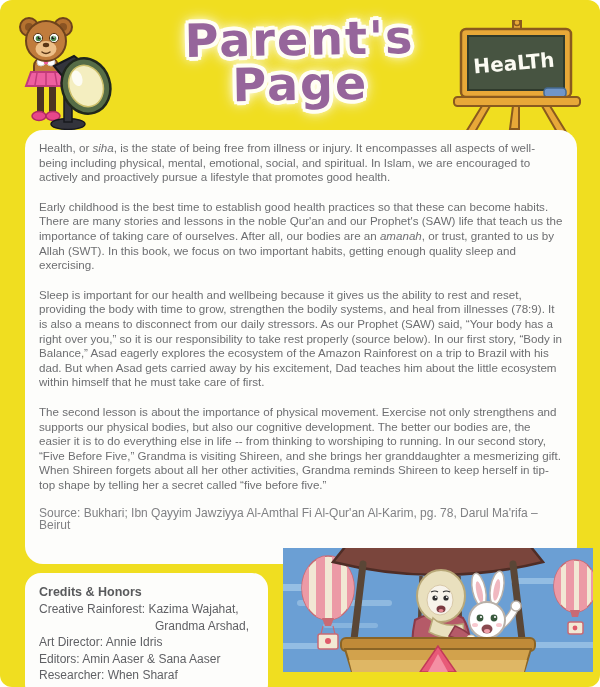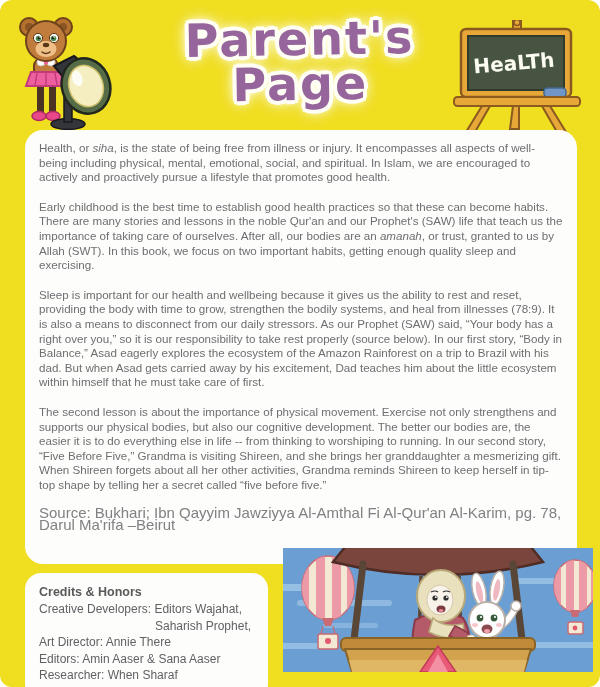--- a/index.html
+++ b/index.html
@@ -28,21 +28,21 @@
   .main-box{
     position:absolute;left:25px;top:130px;width:552px;height:434px;
     background:#fdfdfb;border-radius:18px;box-sizing:border-box;
     padding:11px 14px 0 14px;
   }
   .main-box p{
     margin:0 0 15px 0;color:#6d6e71;font-size:11.6px;line-height:14.6px;
   }
   .main-box p em{font-style:italic;}
   .source-line{
-    margin-top:4px;color:#808184;font-size:15px;line-height:12px;
+    margin-top:4px;color:#808184;font-size:12px;line-height:12px;
   }
   
   .credits-box{
     position:absolute;left:25px;top:573px;width:243px;height:127px;
     background:#fdfdfb;border-radius:16px;box-sizing:border-box;
     padding:11px 6px 0 14px;color:#606165;
   }
   .credits-heading{font-weight:bold;font-size:12.5px;line-height:17px;color:#595a5c;}
   .credit-line{font-size:12px;line-height:16.5px;}
   .indent-1{padding-left:116px;}
@@ -125,23 +125,23 @@
   <div class="main-box">
     <p><span>Health, or </span><em>siha</em><span>, is the state of being free from illness or injury. It encompasses all aspects of well-being including physical, mental, emotional, social, and spiritual. In Islam, we are encouraged to actively and proactively pursue a lifestyle that promotes good health.</span></p>
     <p><span>Early childhood is the best time to establish good health practices so that these can become habits. There are many stories and lessons in the noble Qur'an and our Prophet's (SAW) life that teach us the importance of taking care of ourselves. After all, our bodies are an </span><em>amanah</em><span>, or trust, granted to us by Allah (SWT). In this book, we focus on two important habits, getting enough quality sleep and exercising.</span></p>
     <p>Sleep is important for our health and wellbeing because it gives us the ability to rest and reset, providing the body with time to grow, strengthen the bodily systems, and heal from illnesses (78:9). It is also a means to disconnect from our daily stressors. As our Prophet (SAW) said, “Your body has a right over you,” so it is our responsibility to take rest properly (source below). In our first story, “Body in Balance,” Asad eagerly explores the ecosystem of the Amazon Rainforest on a trip to Brazil with his dad. But when Asad gets carried away by his excitement, Dad teaches him about the little ecosystem within himself that he must take care of first.</p>
     <p>The second lesson is about the importance of physical movement. Exercise not only strengthens and supports our physical bodies, but also our cognitive development. The better our bodies are, the easier it is to do everything else in life -- from thinking to worshiping to running. In our second story, “Five Before Five,” Grandma is visiting Shireen, and she brings her granddaughter a mesmerizing gift. When Shireen forgets about all her other activities, Grandma reminds Shireen to keep herself in tip-top shape by telling her a secret called “five before five.”</p>
     <div class="source-line">Source: Bukhari; Ibn Qayyim Jawziyya Al-Amthal Fi Al-Qur'an Al-Karim, pg. 78, Darul Ma'rifa –Beirut</div>
   </div>
 
   <div class="credits-box">
     <div class="credits-heading">Credits &amp; Honors</div>
-    <div class="credit-line">Creative Developers: Editors Wajahat,</div>
-    <div class="credit-line indent-1">Saharish Prophet,</div>
-    <div class="credit-line">Art Director: Annie There</div>
+    <div class="credit-line">Creative Rainforest: Kazima Wajahat,</div>
+    <div class="credit-line indent-1">Grandma Arshad,</div>
+    <div class="credit-line">Art Director: Annie Idris</div>
     <div class="credit-line">Editors: Amin Aaser &amp; Sana Aaser</div>
     <div class="credit-line">Researcher: When Sharaf</div>
   </div>
 
   <svg class="illustration" viewBox="0 0 310 124">
     <defs>
       <clipPath id="frame">
           <rect x="0" y="0" width="310" height="124"></rect>
         </clipPath>
       <clipPath id="balloonL">

